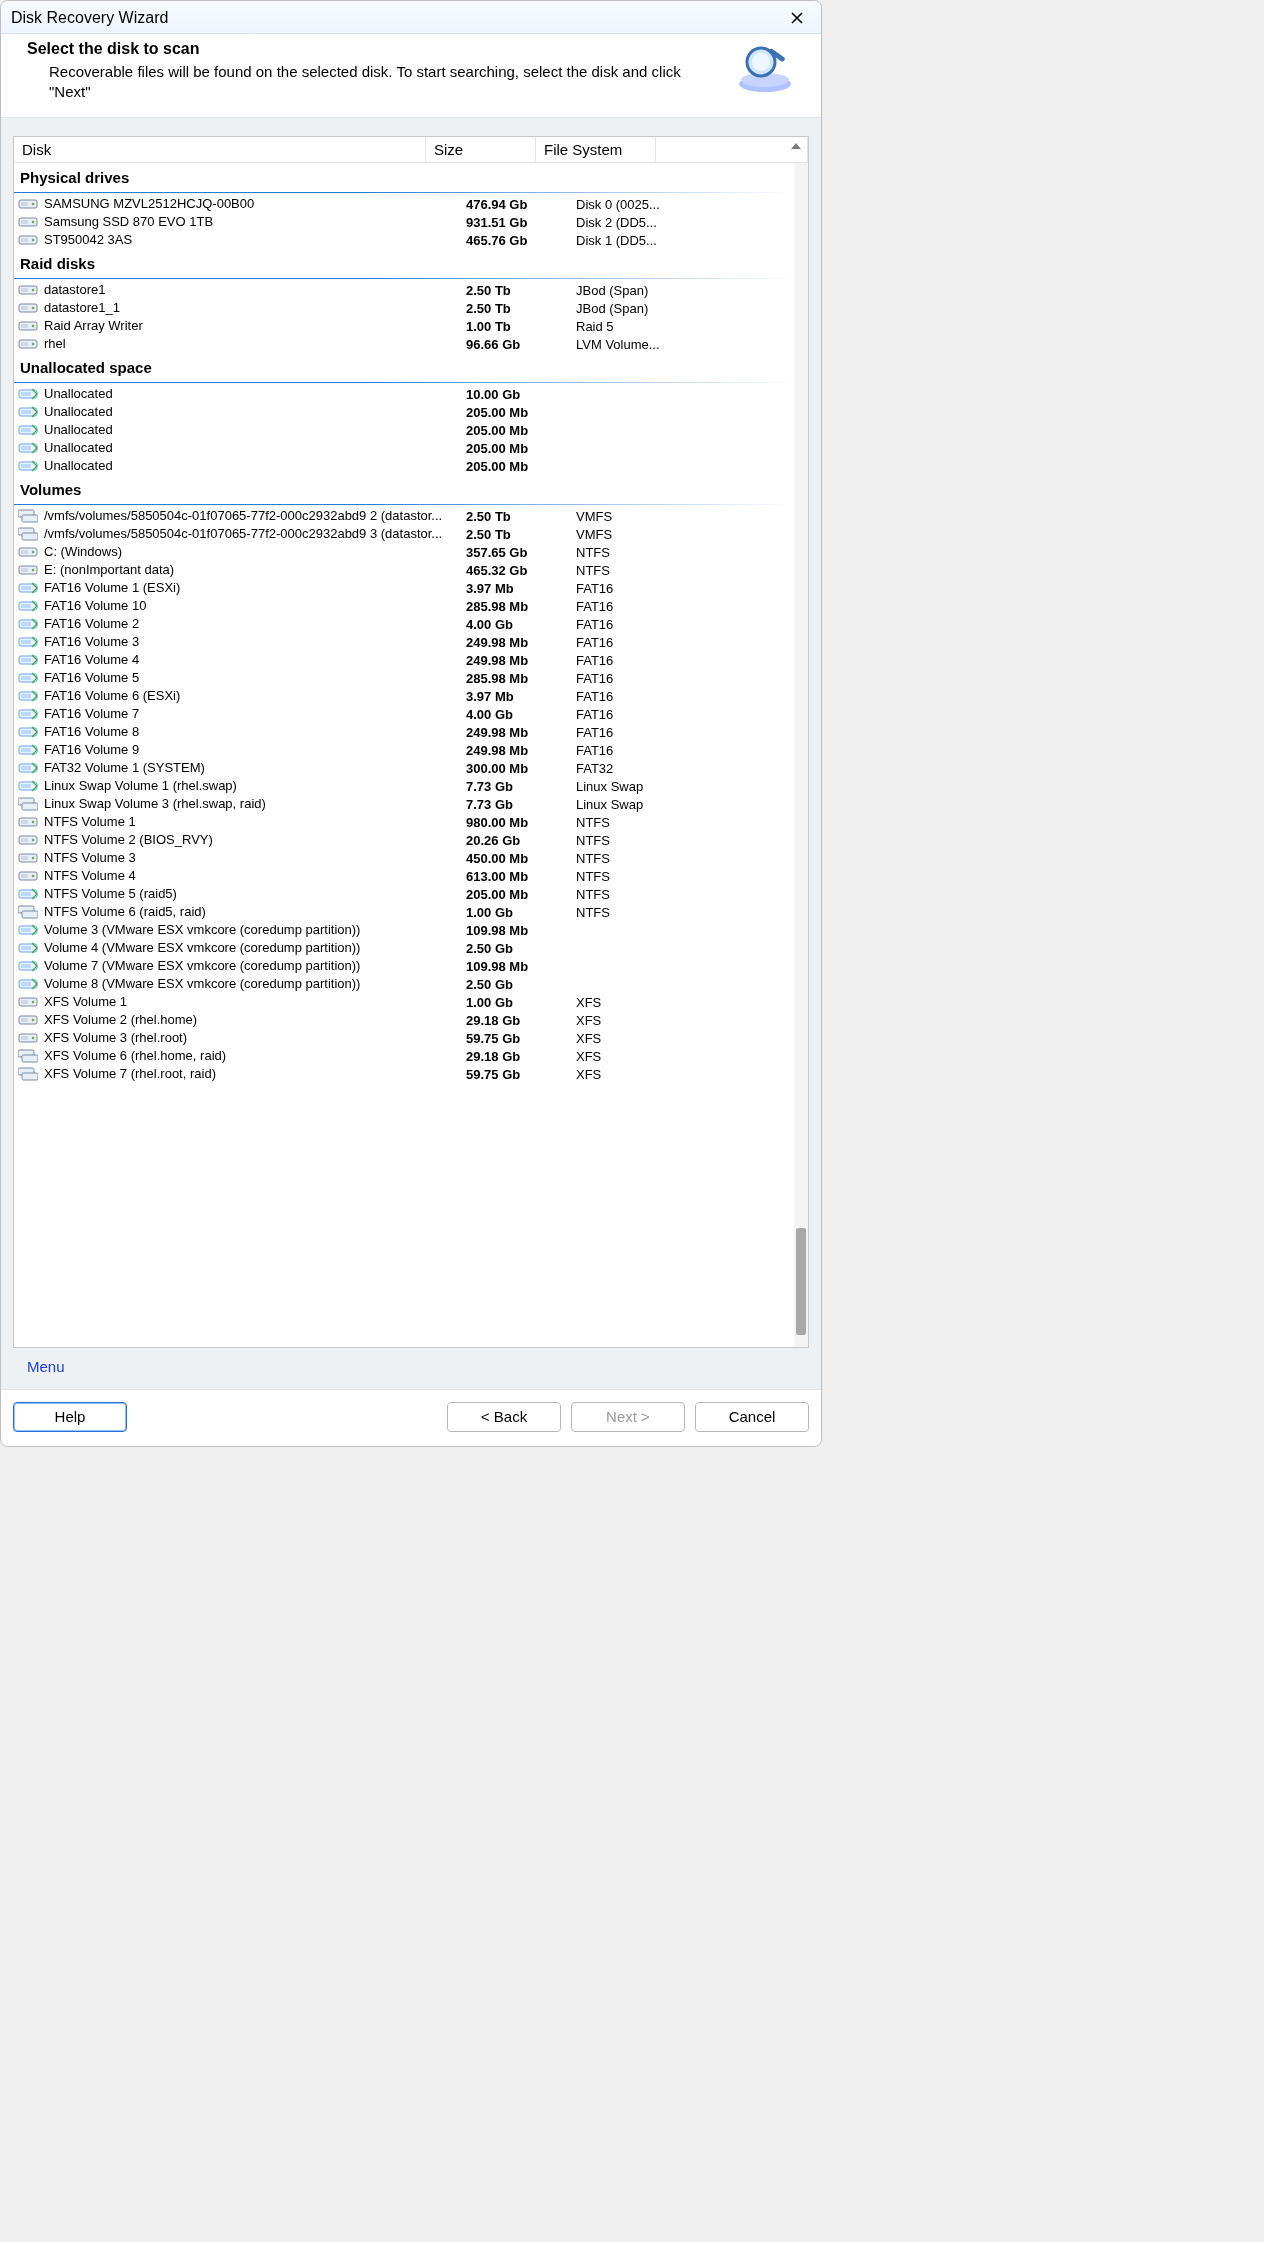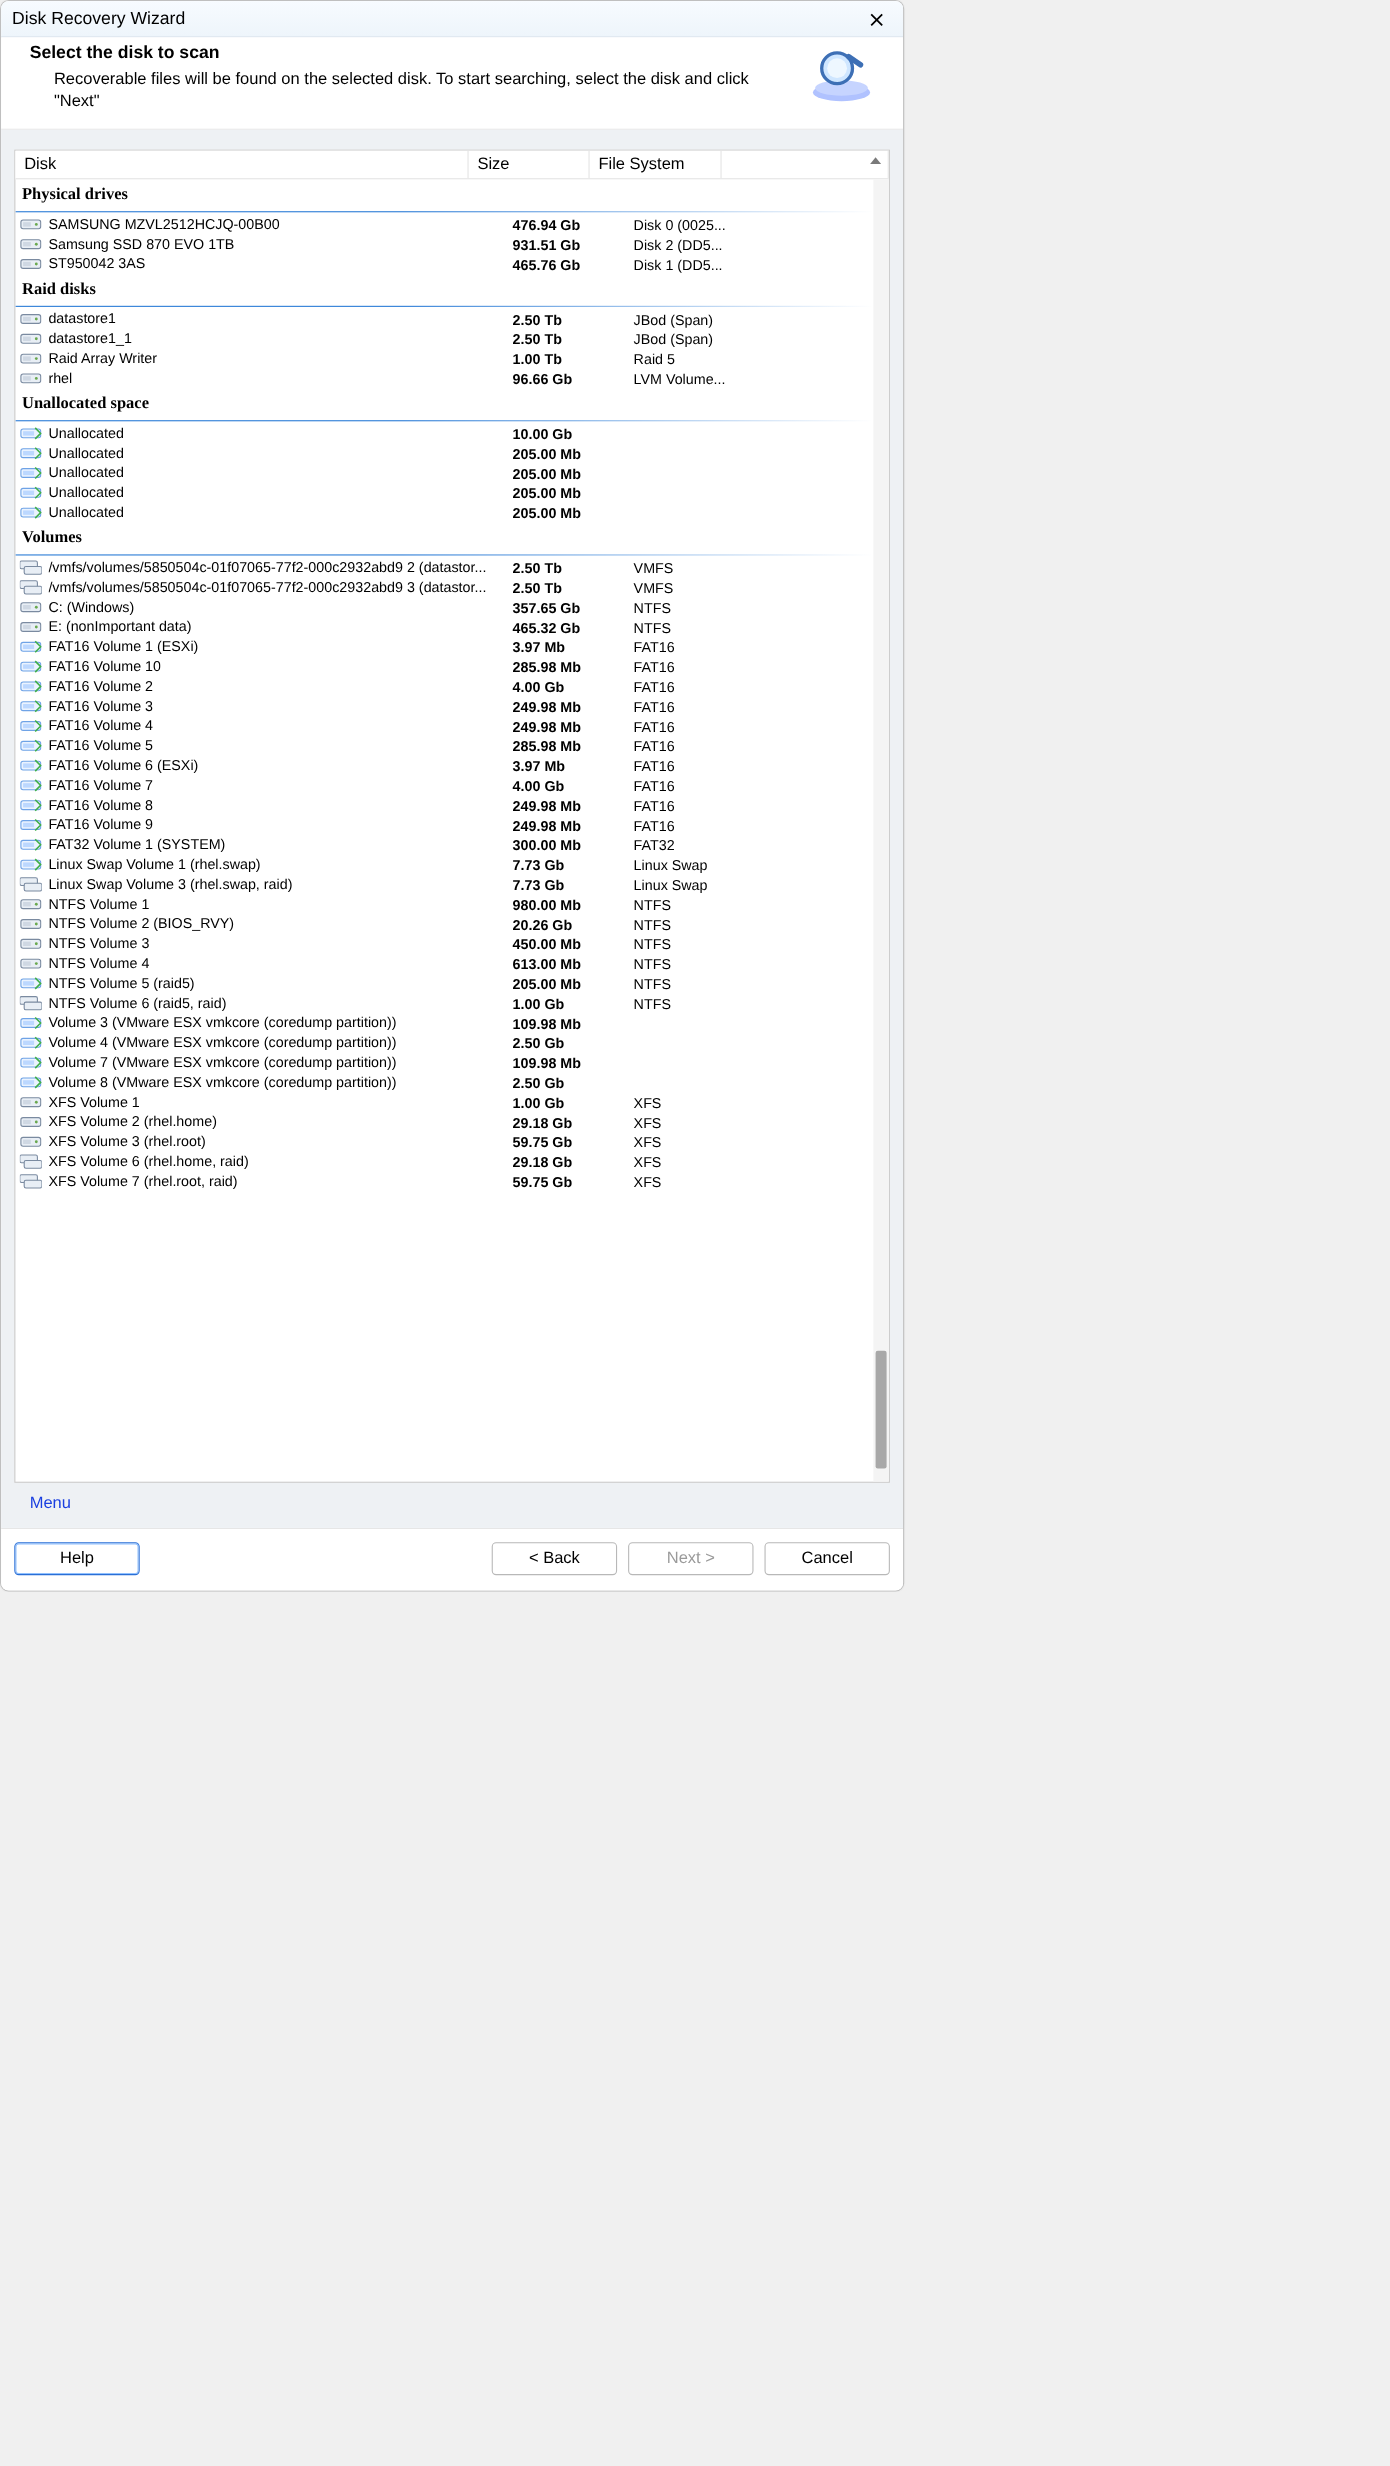--- a/index.html
+++ b/index.html
@@ -106,21 +106,20 @@
     position: relative;
   }
   .list-inner {
     position: absolute;
     left:0; right:14px; top:0;
   }
   .group-title {
     font-weight: 700;
     padding: 6px 6px 4px 6px;
     font-size: 15px;
-    font-family: Liberation Serif, serif;
   }
   .group-sep {
     height: 1px;
     margin: 2px 0 2px 0;
     background: linear-gradient(to right, #2a7bd6 0%, #2a7bd6 45%, rgba(42,123,214,0) 100%);
   }
   .row {
     display: flex;
     align-items: flex-end;
     font-size: 13px;

